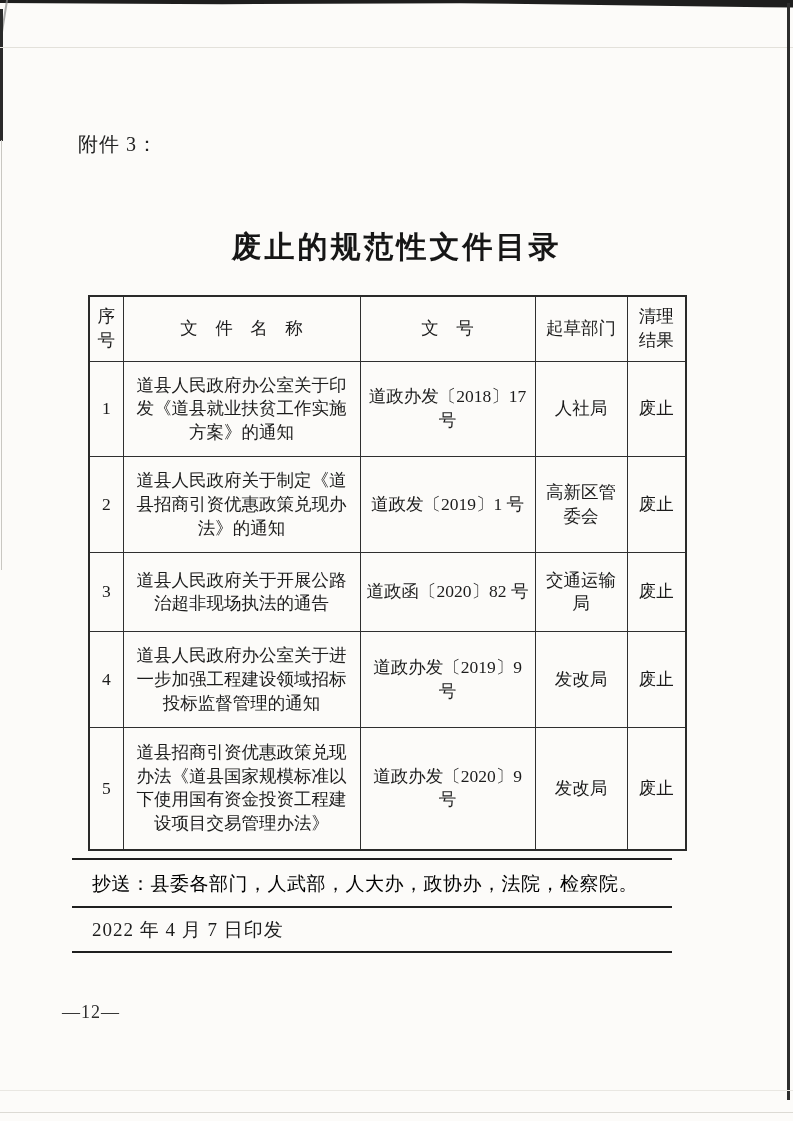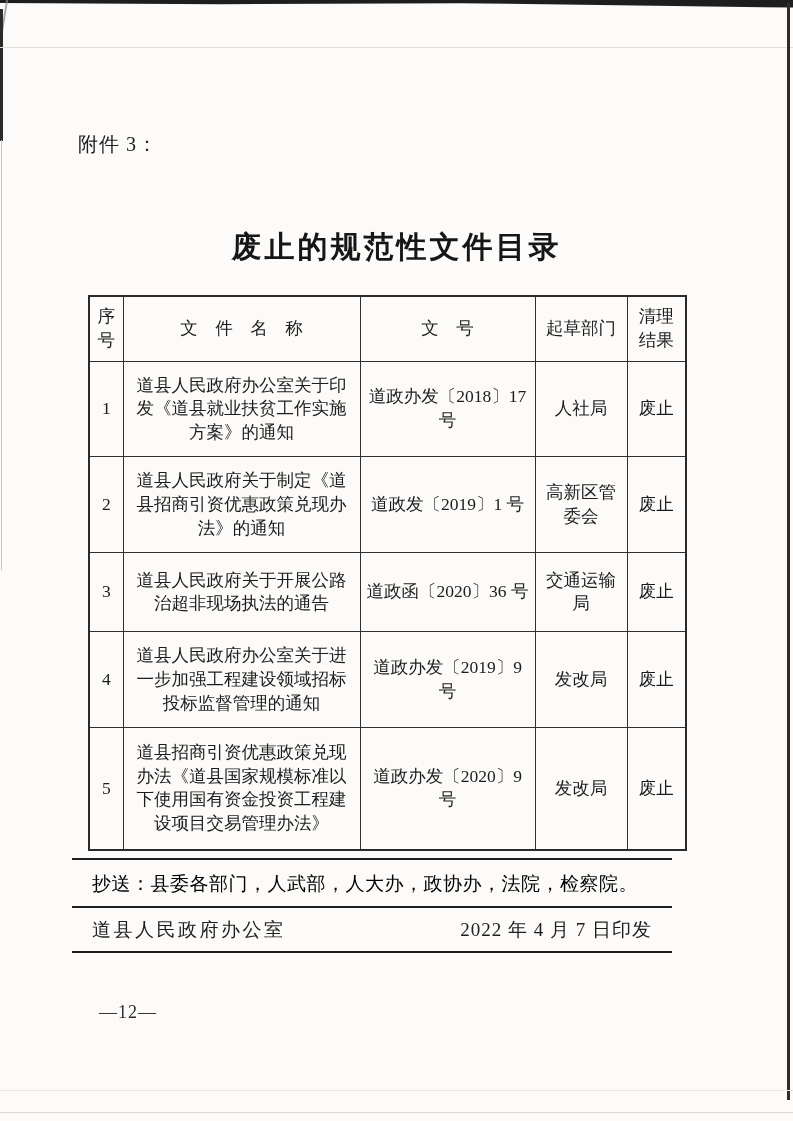--- a/index.html
+++ b/index.html
@@ -51,21 +51,21 @@
   td.cell-dept { padding:8px 8px; }
   td.cell-name { padding:12px 8px; }
 
   .rule { position:absolute; left:72px; width:600px; height:2px; background:#1f1f1f; }
   .rule-1 { top:858px; } .rule-2 { top:906px; } .rule-3 { top:951px; }
   .cc-line { position:absolute; left:92px; top:871px; font-size:19px; letter-spacing:.5px; color:#000000; }
   .issuer-row { position:absolute; left:92px; top:917px; width:560px;
     display:flex; justify-content:space-between; font-size:19px; color:#1d1d1d; }
   .issuer { letter-spacing:2.5px; }
   .print-date { letter-spacing:1px; }
-  .page-number { position:absolute; left:62px; top:1002px; font-size:18px; letter-spacing:1px; color:#2e2e2e;margin-left:37px; }
+  .page-number { position:absolute; left:62px; top:1002px; font-size:18px; letter-spacing:1px; color:#2e2e2e; }
 </style>
 </head>
 <body>
 
 <div class="top-band"></div>
 <div class="left-diagonal"></div>
 <div class="left-edge-mark"></div>
 <div class="left-faint"></div>
 <div class="faint-line-top"></div>
 <div class="right-edge-line"></div>
@@ -107,21 +107,21 @@
     <td class="cell-index">2</td>
     <td class="cell-name">道县人民政府关于制定《道县招商引资优惠政策兑现办法》的通知</td>
     <td class="cell-docno">道政发〔2019〕1 号</td>
     <td class="cell-dept">高新区管委会</td>
     <td class="cell-result">废止</td>
   </tr>
 
   <tr>
     <td class="cell-index">3</td>
     <td class="cell-name">道县人民政府关于开展公路治超非现场执法的通告</td>
-    <td class="cell-docno">道政函〔2020〕36 号</td>
+    <td class="cell-docno">道政函〔2020〕82 号</td>
     <td class="cell-dept">交通运输局</td>
     <td class="cell-result">废止</td>
   </tr>
 
   <tr>
     <td class="cell-index">4</td>
     <td class="cell-name">道县人民政府办公室关于进一步加强工程建设领域招标投标监督管理的通知</td>
     <td class="cell-docno">道政办发〔2019〕9 号</td>
     <td class="cell-dept">发改局</td>
     <td class="cell-result">废止</td>
@@ -134,18 +134,17 @@
     <td class="cell-dept">发改局</td>
     <td class="cell-result">废止</td>
   </tr>
 </tbody>
 </table>
 
 <div class="rule rule-1"></div>
 <div class="cc-line">抄送：县委各部门，人武部，人大办，政协办，法院，检察院。</div>
 <div class="rule rule-2"></div>
 <div class="issuer-row">
-  <span class="issuer">道县人民政府办公室</span>
   <span class="print-date">2022 年 4 月 7 日印发</span>
 </div>
 <div class="rule rule-3"></div>
 
 <div class="page-number">—12—</div>
 
 </body></html>

